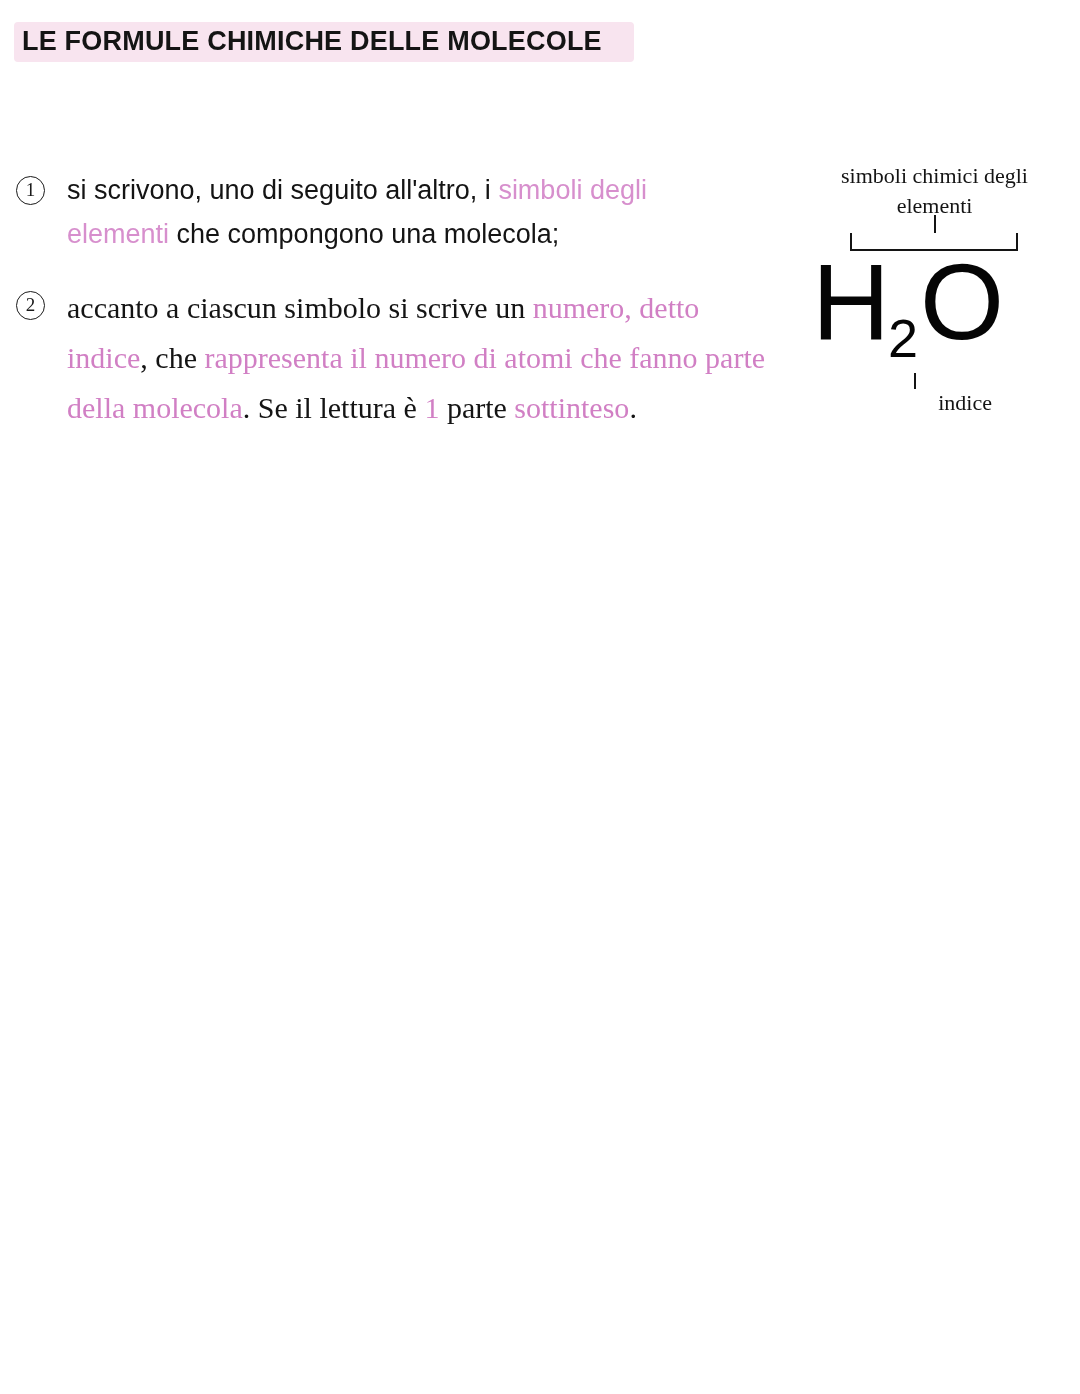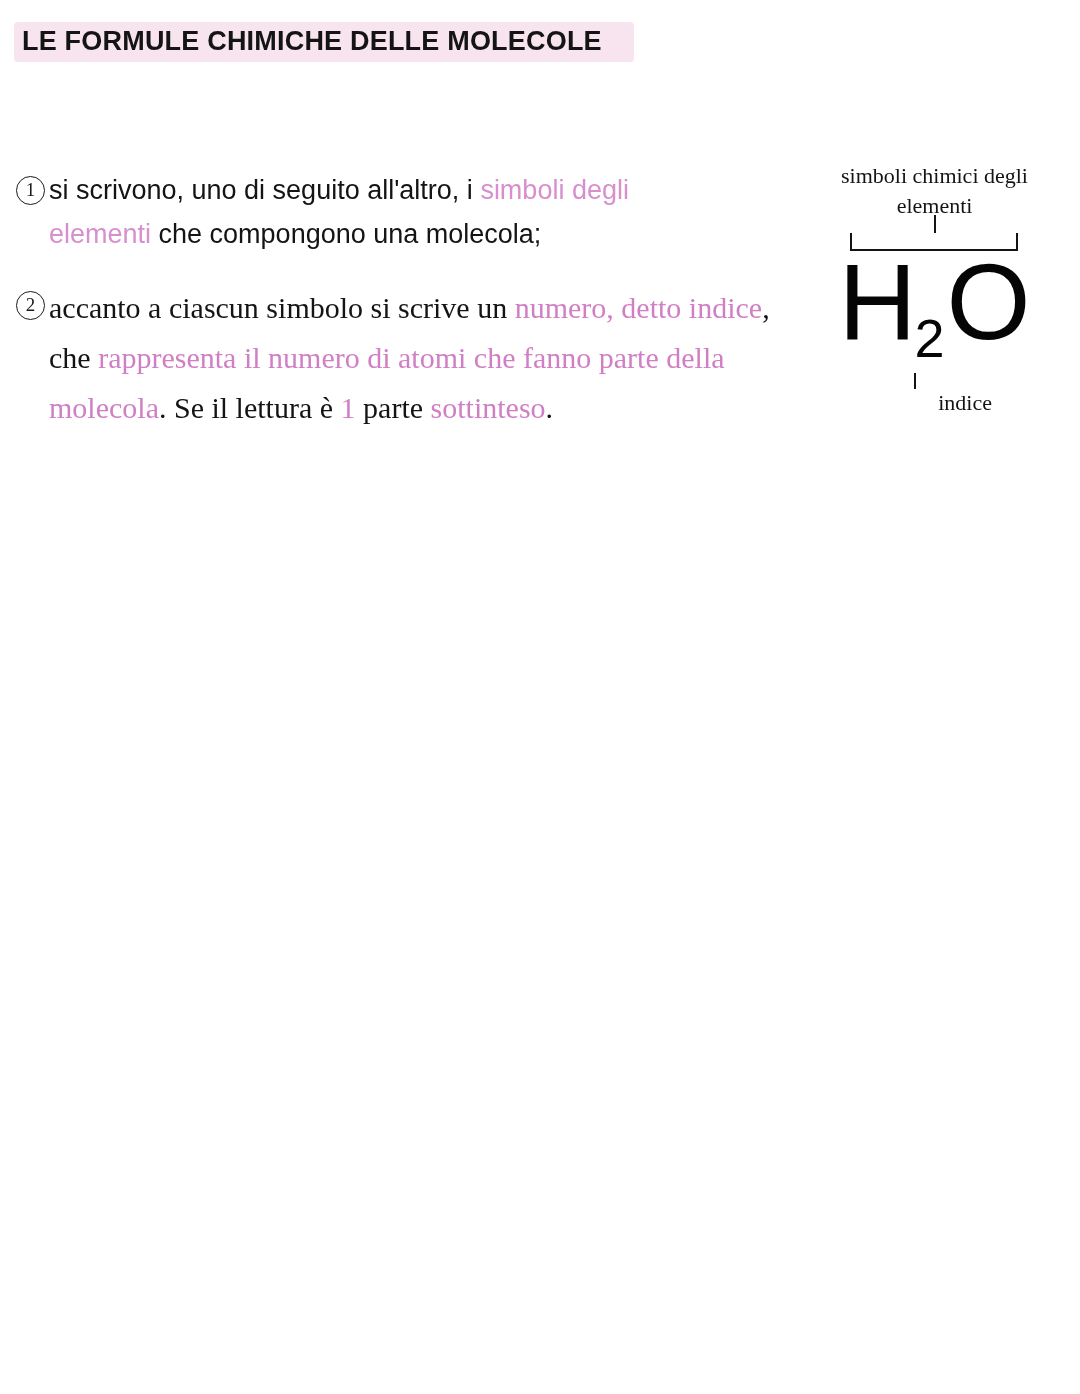--- a/index.html
+++ b/index.html
@@ -67,21 +67,21 @@
     height: 27px;
     border: 1.6px solid #1a1a1a;
     border-radius: 50%;
     font-size: 19px;
     line-height: 26px;
     text-align: center;
     font-family: "Liberation Serif", serif;
     margin-top: 8px;
   }
   .item-body {
-    margin-left: 4px;
+    margin-left: 22px;
   }
 
   #item1 {
     left: 16px;
     top: 168px;
     width: 720px;
   }
   #item1 .item-body {
     font-family: "Liberation Sans", sans-serif;
     font-size: 27px;
@@ -137,21 +137,20 @@
     top: -18px;
     width: 2px;
     height: 18px;
     background: #141414;
   }
   .formula {
     position: absolute;
     left: 0;
     top: 82px;
     width: 245px;
-    text-align: center;
     font-family: "Liberation Sans", sans-serif;
     font-size: 108px;
     line-height: 118px;
     color: #050505;
     white-space: nowrap;
   }
   .formula sub {
     font-size: 54px;
     vertical-align: baseline;
     position: relative;

